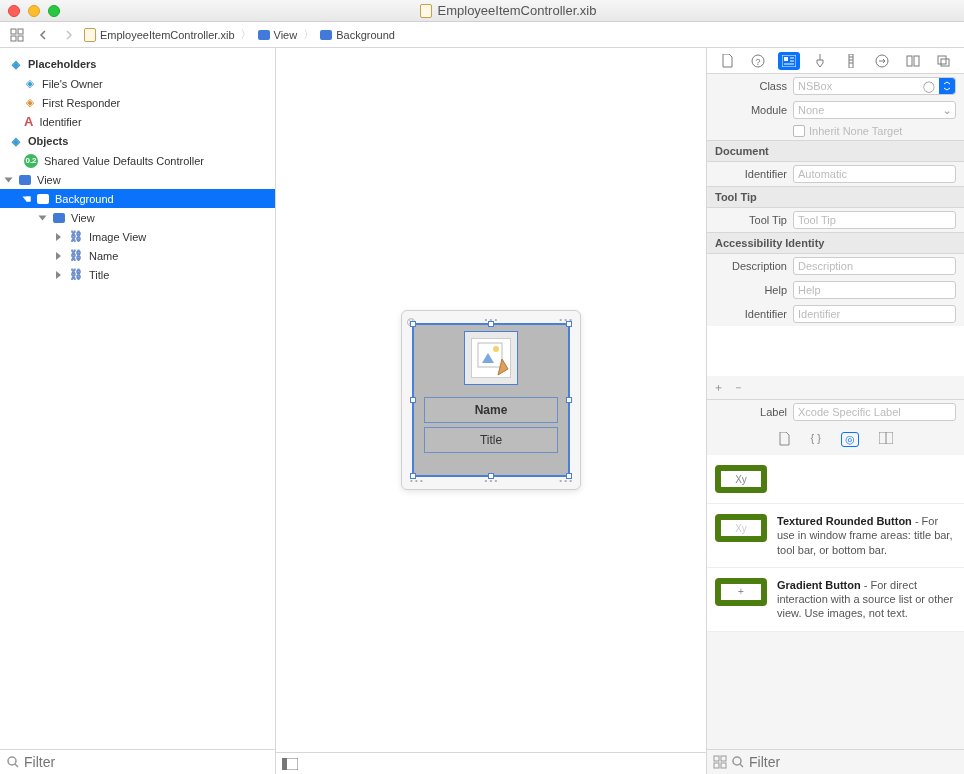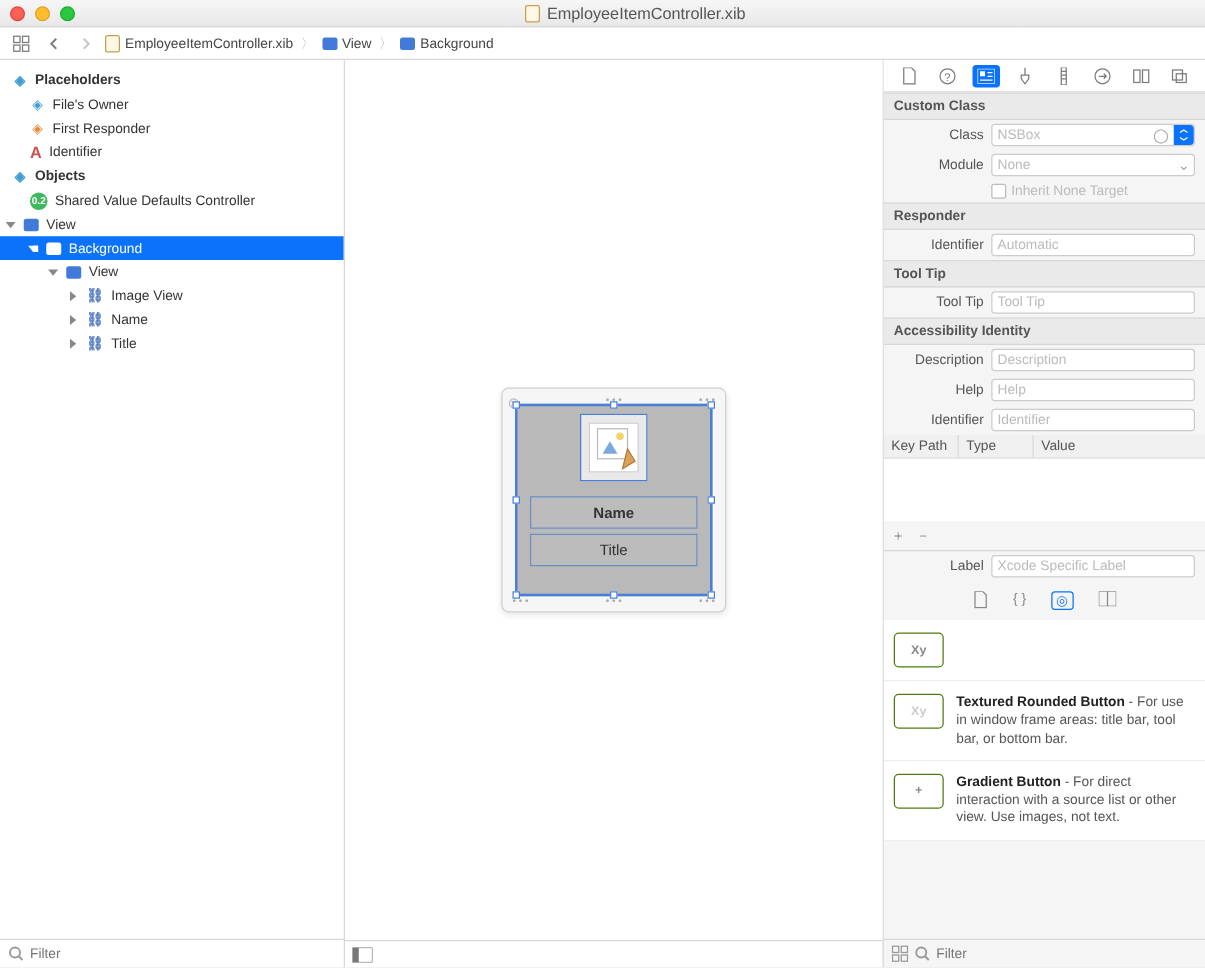--- a/index.html
+++ b/index.html
@@ -57,21 +57,21 @@
 .selected .disclosure { border-left-color:#fff; border-top-color:#fff;}
 .disclosure { width:0;height:0; border-top:4px solid transparent; border-bottom:4px solid transparent; border-left:5px solid #888; margin-right:2px;}
 .disclosure.open { transform: rotate(90deg); }
 .nav-filter {
   border-top:1px solid #d7d7d7;
   padding:4px 6px;
   display:flex;
   align-items:center;
   gap:4px;
 }
-.filter-field { flex:1; border:none; background:transparent; font-size:11px; color:#0c4a6e; outline:none;}
+.filter-field { flex:1; border:none; background:transparent; font-size:14px; color:#0c4a6e; outline:none;}
 .canvas-area {
   flex:1;
   background:#fff;
   display:flex;
   flex-direction:column;
 }
 .canvas-body { flex:1; position:relative; display:flex; align-items:center; justify-content:center; background:#fff;}
 .canvas-bottom { height:22px; border-top:1px solid #d7d7d7; display:flex; align-items:center; padding:0 6px; gap:8px;}
 .xib-view {
   width:180px; height:180px;
@@ -129,21 +129,21 @@
 .rt-header { display:flex; border-bottom:1px solid #d7d7d7; background:#f0f0f0; color:#555;}
 .rt-header > div { padding:3px 6px; border-right:1px solid #d7d7d7;}
 .rt-body { height:50px; background:#fff;}
 .rt-controls { padding:4px 6px; color:#888; border-bottom:1px solid #d7d7d7;}
 .doc-icons { display:flex; justify-content:center; gap:20px; padding:8px; color:#888;}
 .doc-icons .active-ic { color:#0b73fb; border:1px solid #0b73fb; border-radius:3px; padding:0 3px;}
 .library {
   flex:1; background:#fff; overflow:auto;
 }
 .lib-item { display:flex; gap:10px; padding:10px 8px; border-bottom:1px solid #eee;}
-.lib-thumb { width:40px; height:28px; border:1px solid #4d7c0f; border-radius:4px; display:flex; align-items:center; justify-content:center; color:#888; font-size:10px; font-weight:700;}
+.lib-thumb { width:52px; height:28px; border:6px solid #4d7c0f; border-radius:4px; display:flex; align-items:center; justify-content:center; color:#888; font-size:10px; font-weight:400;}
 .lib-text { flex:1; font-size:11px; color:#555; line-height:1.3;}
 .lib-text b { color:#222;}
 .lib-filter { border-top:1px solid #d7d7d7; padding:4px 6px; display:flex; align-items:center; gap:4px;}
 .blue-box-ic { width:12px; height:10px; background:#417ad8; border-radius:2px; display:inline-block;}
 .cube-ic { width:12px; height:12px; display:inline-flex; align-items:center; justify-content:center; color:#3e9bd4;}
 .orange-cube-ic { color:#e08a3b;}
 .green-ic { width:14px; height:14px; background:#3fb95f; border-radius:50%; display:inline-flex; align-items:center; justify-content:center; color:#fff; font-size:8px; font-weight:700;}
 .app-ic { color:#cc5050; font-weight:700; font-size:13px;}
 .constraint-ic { color:#5a7fc5; font-weight:700;}
 .file-ic { width:12px; height:14px; border:1px solid #c5a04d; background:#fff8e6; border-radius:2px; position:relative;}
@@ -364,21 +364,20 @@
           </svg>
         </div>
       <div class="itab">
           <svg width="14" height="12" viewBox="0 0 14 12">
             <rect x="1" y="1" width="8" height="8" fill="none" stroke="#7a7a7a"></rect>
             <rect x="4" y="4" width="8" height="7" fill="none" stroke="#7a7a7a"></rect>
           </svg>
         </div>
     </div>
     <div class="insp-body">
-      <div class="insp-section-h">Custom Class</div>
       <div class="form-row">
         <div class="form-label">Class</div>
         <div class="form-field combo">
           <span>NSBox</span>
           <span style="position:absolute;right:20px;color:#999;">◯</span>
           <span class="combo-btn">
               <svg width="8" height="10" viewBox="0 0 8 10">
                 <path d="M1 3 l3-2 l3 2 M1 7 l3 2 l3-2" fill="none" stroke="#fff"></path>
               </svg>
             </span>
@@ -392,21 +391,21 @@
         </div>
       </div>
       <div class="form-row">
         <div class="form-label"></div>
         <div style="display:flex;align-items:center;gap:4px;color:#bbb;">
           <span class="chk"></span>
           <span>Inherit None Target</span>
         </div>
       </div>
 
-      <div class="insp-section-h">Responder</div>
+      <div class="insp-section-h">Document</div>
       <div class="form-row">
         <div class="form-label">Identifier</div>
         <div class="form-field">
             <span>Automatic</span>
           </div>
       </div>
 
       <div class="insp-section-h">Tool Tip</div>
       <div class="form-row">
         <div class="form-label">Tool Tip</div>
@@ -428,25 +427,20 @@
             <span>Help</span>
           </div>
       </div>
       <div class="form-row">
         <div class="form-label">Identifier</div>
         <div class="form-field">
             <span>Identifier</span>
           </div>
       </div>
 
-      <div class="rt-header">
-        <div style="width:60px;">Key Path</div>
-        <div style="width:60px;">Type</div>
-        <div style="flex:1;border-right:none;">Value</div>
-      </div>
       <div class="rt-body"></div>
       <div class="rt-controls">
         <span>＋</span>
         <span style="margin-left:6px;">－</span>
       </div>
 
       <div class="form-row">
         <div class="form-label">Label</div>
         <div class="form-field">
             <span>Xcode Specific Label</span>

